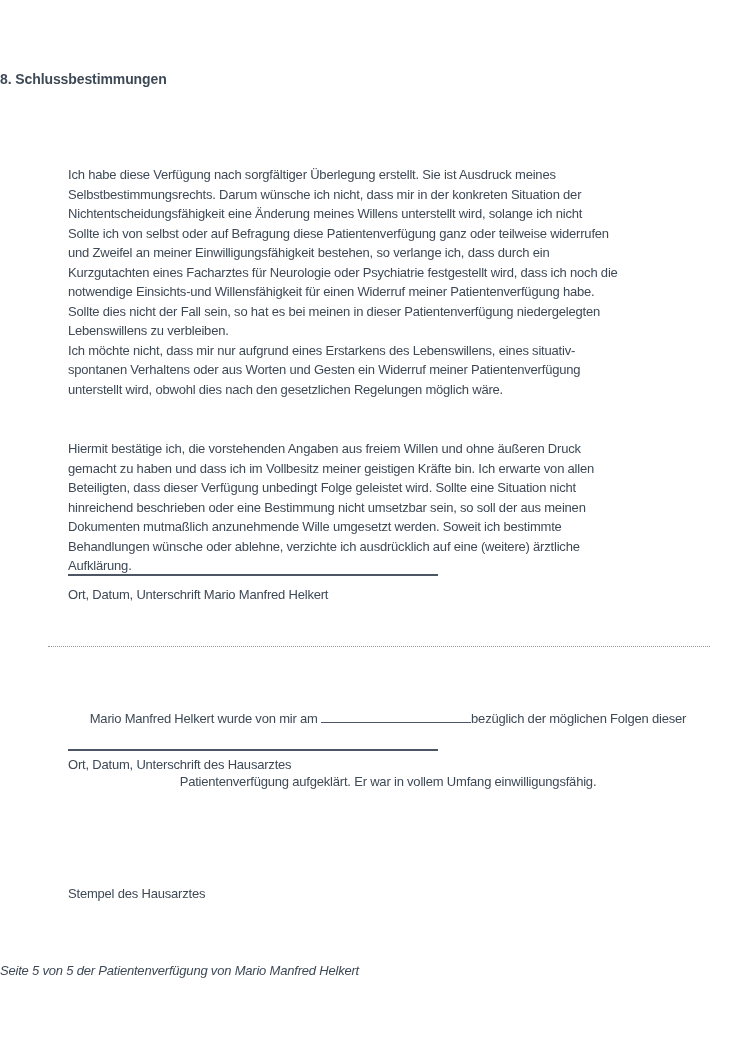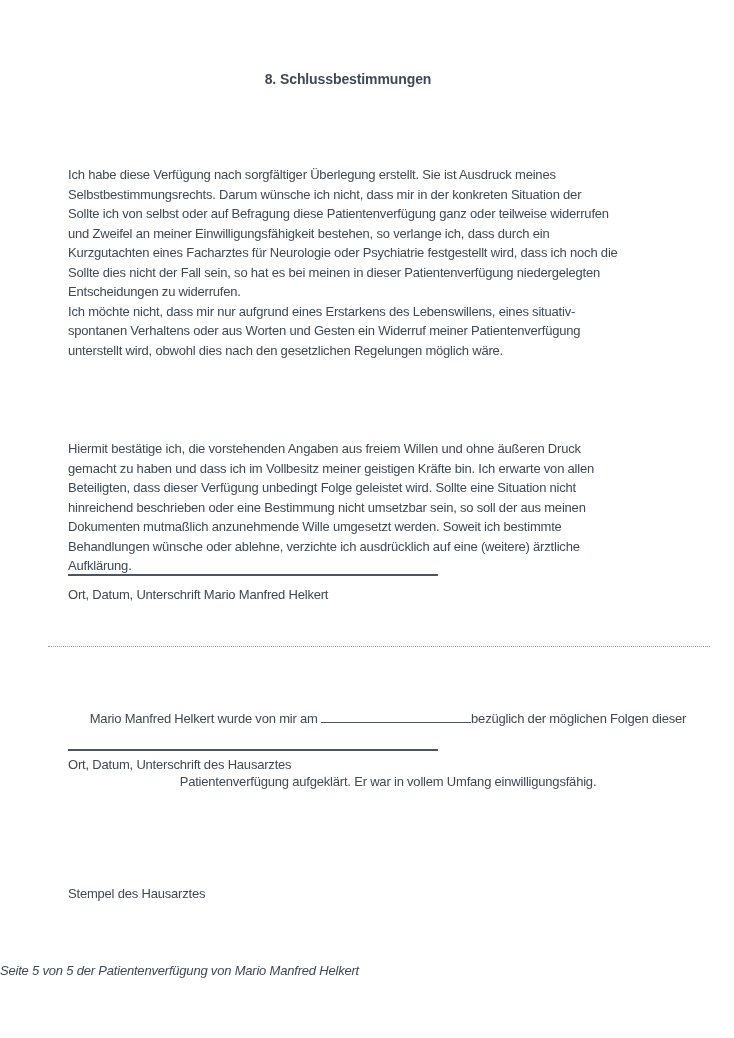--- a/index.html
+++ b/index.html
@@ -14,21 +14,21 @@
     background: #ffffff;
     overflow: hidden;
     font-family: "Liberation Sans", "DejaVu Sans", sans-serif;
     color: #3e4956;
   }
   .doc-title {
     position: absolute;
     top: 71px;
     left: 0;
     width: 696px;
-    text-align: center;
+    text-align: left;
     font-size: 14px;
     font-weight: bold;
     letter-spacing: -0.1px;
   }
   .body-block {
     position: absolute;
     left: 68px;
     width: 640px;
     font-size: 13px;
     line-height: 19.5px;
@@ -103,25 +103,27 @@
 </head>
 <body>
 
 <div class="page">
 
   <div class="doc-title">8. Schlussbestimmungen</div>
 
   <div class="body-block para-1">
       <div class="tline">Ich habe diese Verfügung nach sorgfältiger Überlegung erstellt. Sie ist Ausdruck meines</div>
       <div class="tline">Selbstbestimmungsrechts. Darum wünsche ich nicht, dass mir in der konkreten Situation der</div>
+      <div class="tline">Nichtentscheidungsfähigkeit eine Änderung meines Willens unterstellt wird, solange ich nicht</div>
       <div class="tline">Sollte ich von selbst oder auf Befragung diese Patientenverfügung ganz oder teilweise widerrufen</div>
       <div class="tline">und Zweifel an meiner Einwilligungsfähigkeit bestehen, so verlange ich, dass durch ein</div>
       <div class="tline">Kurzgutachten eines Facharztes für Neurologie oder Psychiatrie festgestellt wird, dass ich noch die</div>
+      <div class="tline">notwendige Einsichts-und Willensfähigkeit für einen Widerruf meiner Patientenverfügung habe.</div>
       <div class="tline">Sollte dies nicht der Fall sein, so hat es bei meinen in dieser Patientenverfügung niedergelegten</div>
-      <div class="tline">Entscheidungen zu widerrufen.</div>
+      <div class="tline">Lebenswillens zu verbleiben.</div>
       <div class="tline">Ich möchte nicht, dass mir nur aufgrund eines Erstarkens des Lebenswillens, eines situativ-</div>
       <div class="tline">spontanen Verhaltens oder aus Worten und Gesten ein Widerruf meiner Patientenverfügung</div>
       <div class="tline">unterstellt wird, obwohl dies nach den gesetzlichen Regelungen möglich wäre.</div>
     </div>
 
   <div class="body-block para-2">
       <div class="tline">Hiermit bestätige ich, die vorstehenden Angaben aus freiem Willen und ohne äußeren Druck</div>
       <div class="tline">gemacht zu haben und dass ich im Vollbesitz meiner geistigen Kräfte bin. Ich erwarte von allen</div>
       <div class="tline">Beteiligten, dass dieser Verfügung unbedingt Folge geleistet wird. Sollte eine Situation nicht</div>
       <div class="tline">hinreichend beschrieben oder eine Bestimmung nicht umsetzbar sein, so soll der aus meinen</div>

